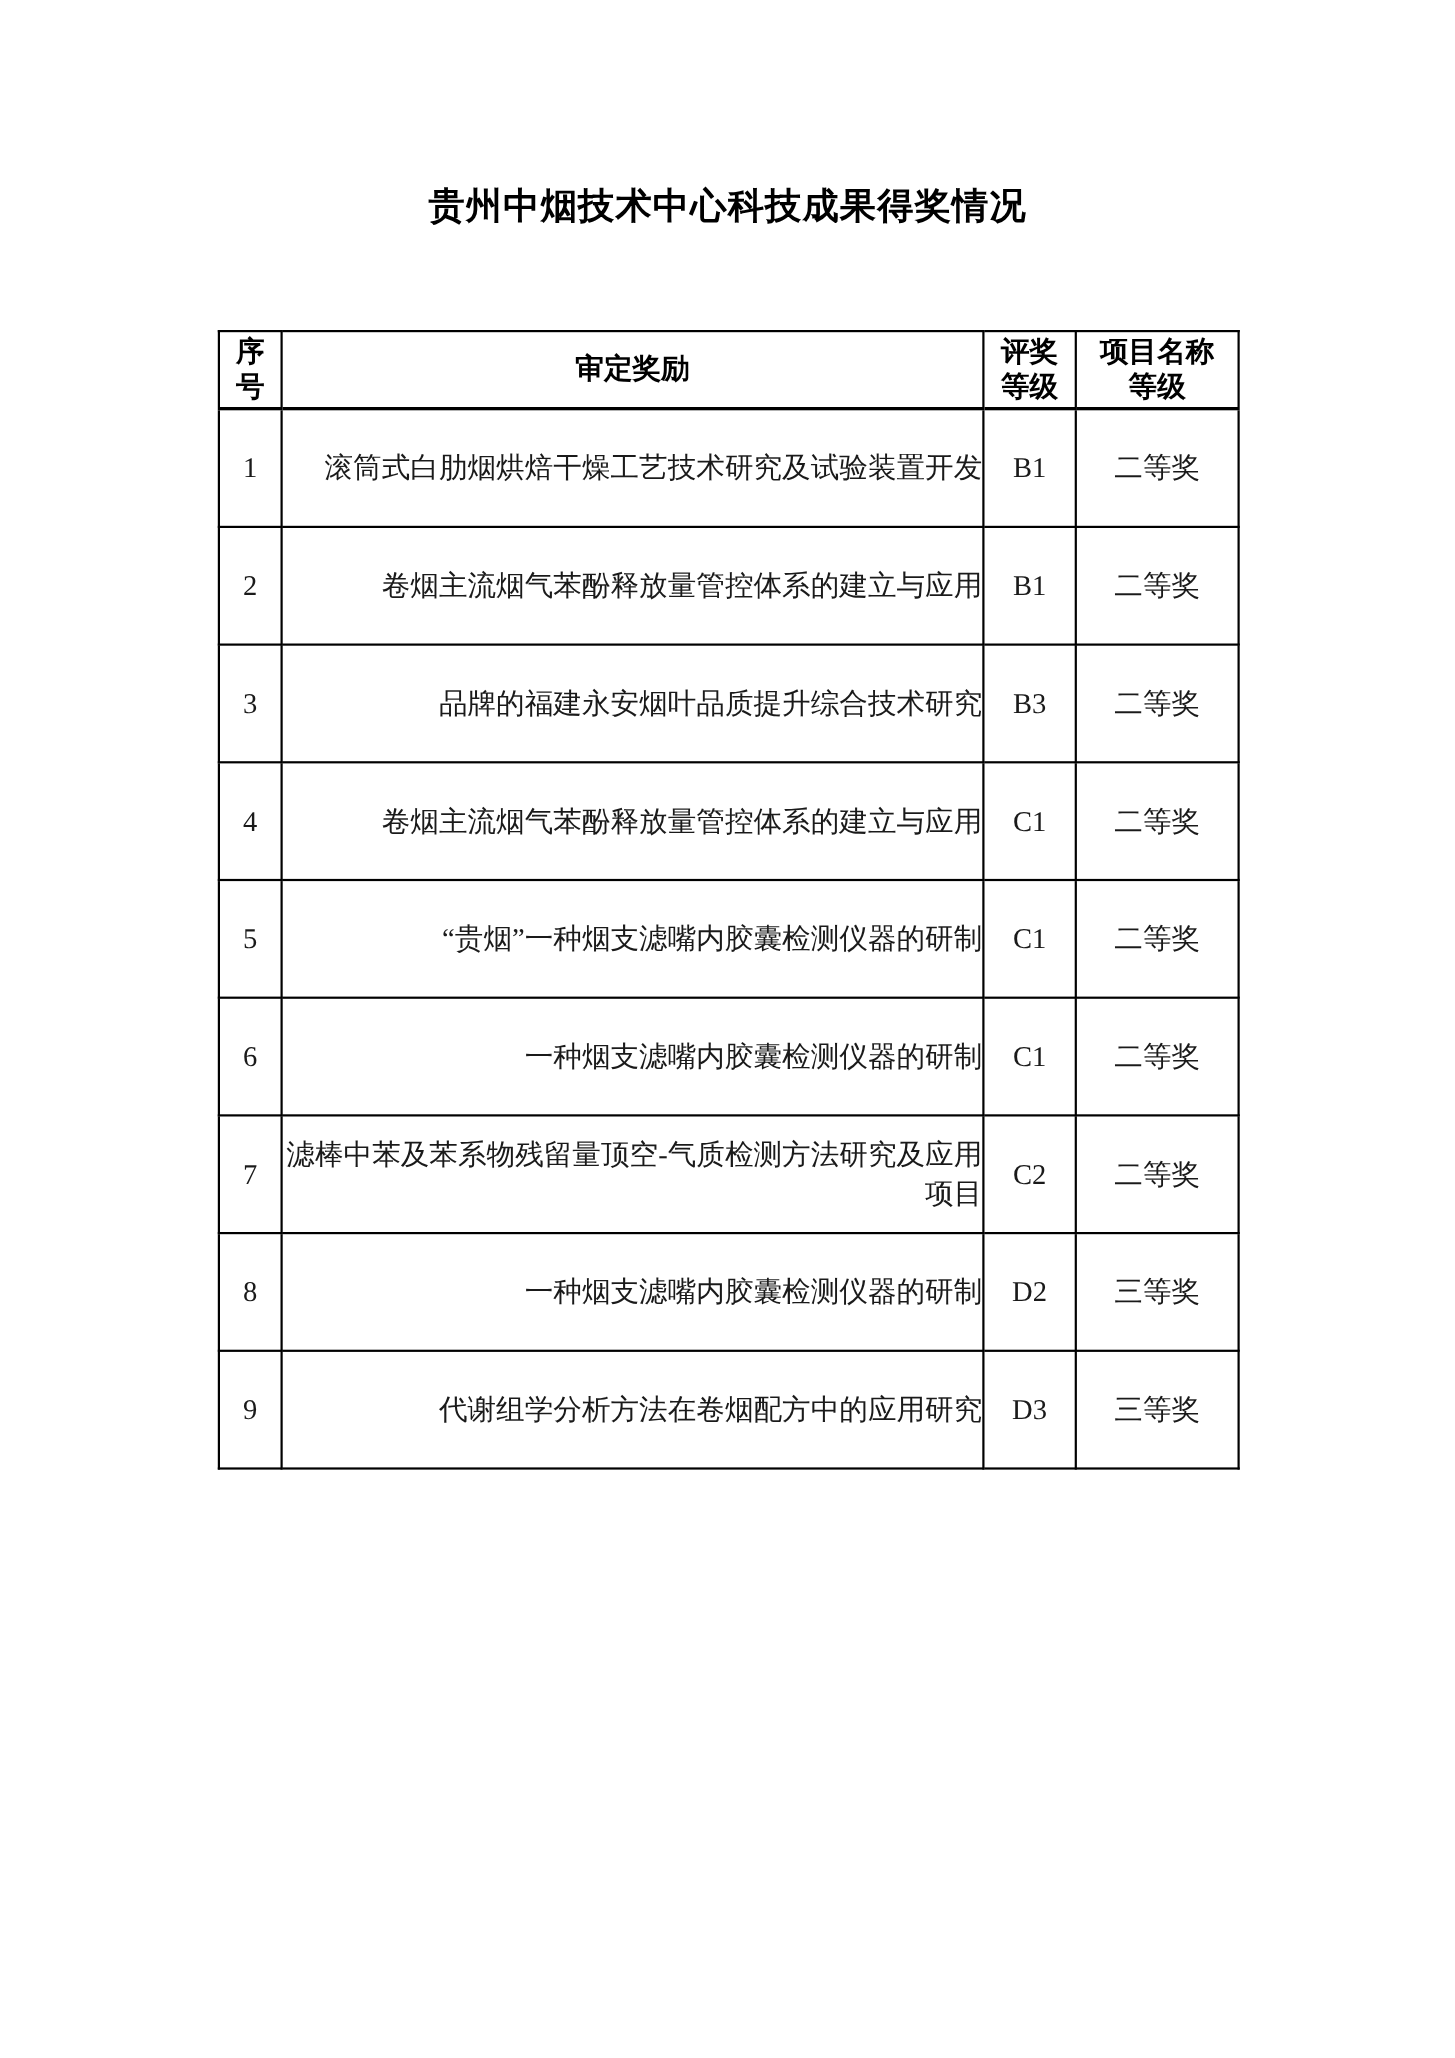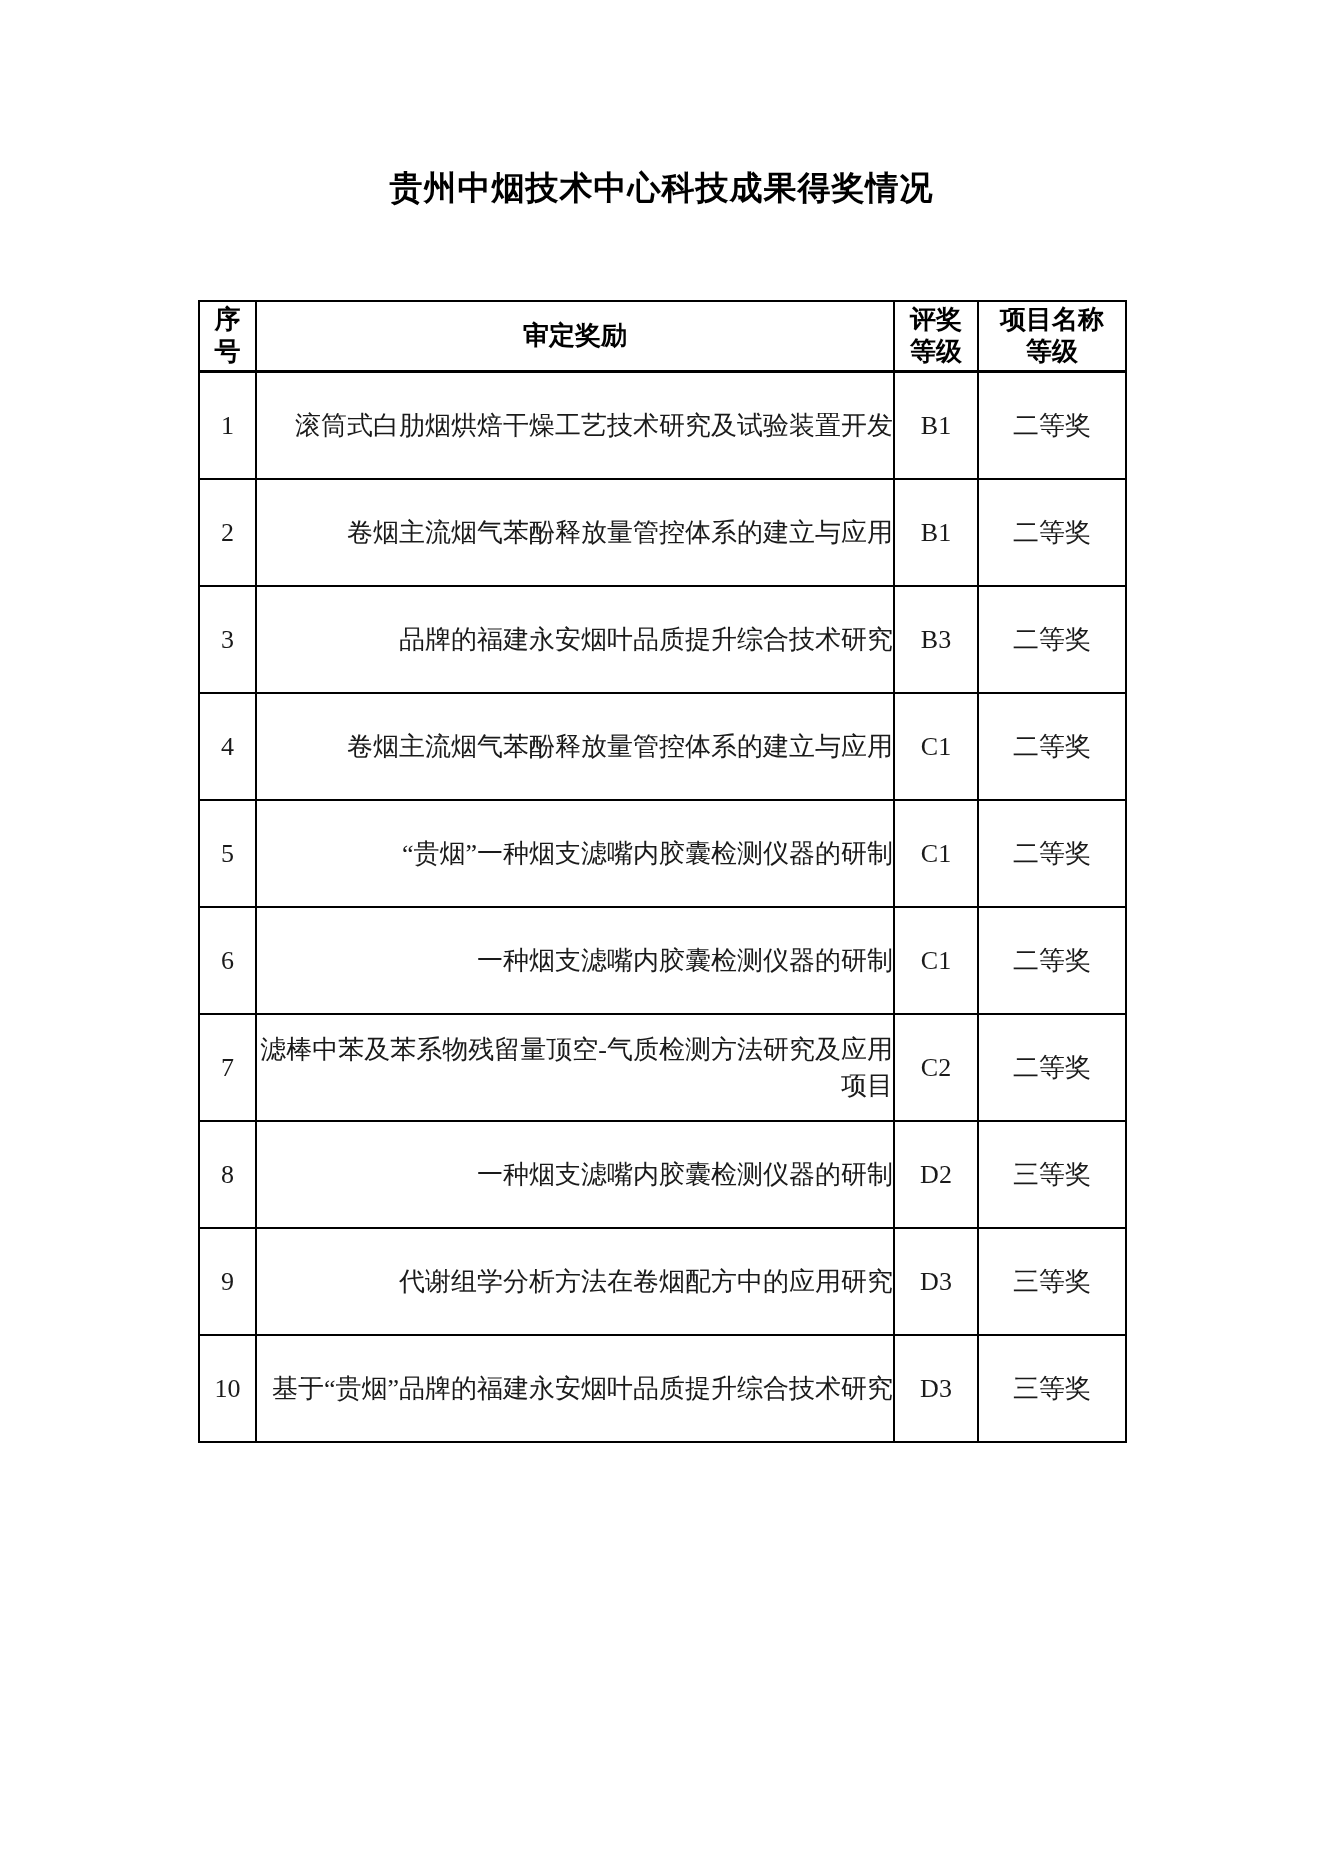--- a/index.html
+++ b/index.html
@@ -140,21 +140,15 @@
         <td class="cell-name">一种烟支滤嘴内胶囊检测仪器的研制</td>
         <td class="cell-grade">D2</td>
         <td class="cell-award">三等奖</td>
       </tr>
       <tr>
         <td class="cell-no">9</td>
         <td class="cell-name">代谢组学分析方法在卷烟配方中的应用研究</td>
         <td class="cell-grade">D3</td>
         <td class="cell-award">三等奖</td>
       </tr>
-      <tr>
-        <td class="cell-no">10</td>
-        <td class="cell-name">基于“贵烟”品牌的福建永安烟叶品质提升综合技术研究</td>
-        <td class="cell-grade">D3</td>
-        <td class="cell-award">三等奖</td>
-      </tr>
     </tbody>
   </table>
 </div>
 
 </body></html>

